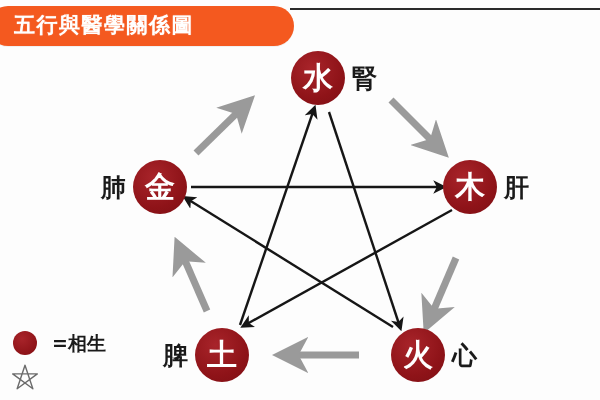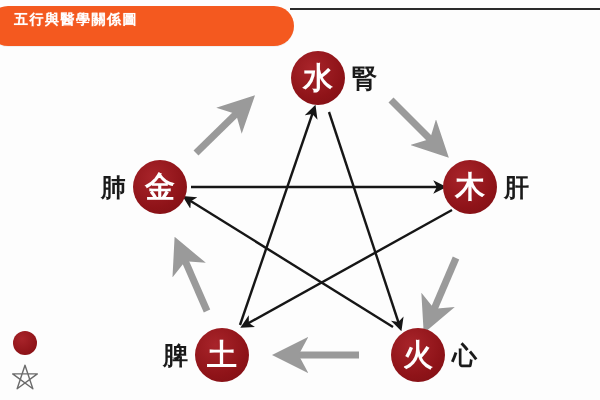--- a/index.html
+++ b/index.html
@@ -39,21 +39,21 @@
     width: 306px;
     height: 40px;
     background: #f4591f;
     border-radius: 20px;
     box-shadow: 0 1px 0 rgba(0,0,0,0.05);
   }
   .title-text {
     position: absolute;
     left: 14px;
     top: 11px;
-    font-size: 14px;
+    font-size: 21px;
     font-weight: bold;
     color: #ffffff;
     letter-spacing: 1.5px;
     white-space: nowrap;
     font-family: "DejaVu Sans", "Liberation Sans", sans-serif;
     text-shadow: 0 0 1px rgba(255,255,255,0.6);
   }
 
   
   #diagram {
@@ -192,20 +192,21 @@
     <span class="node-glyph">金</span>
   </div>
   <div class="organ" style="left:101px; top:175px;">肺</div>
 
   <div class="legend">
 
     <div class="legend-row">
       <div class="legend-swatch">
         <div class="legend-dot"></div>
       </div>
+      <div class="legend-label">=相生</div>
     </div>
 
     <div class="legend-row">
       <div class="legend-swatch">
         <svg width="28" height="28" viewBox="0 0 100 100">
           <polygon points="50,8 22,92 94,39 6,39 78,92" fill="none" stroke="#6b6b6b" stroke-width="5" stroke-linejoin="round"></polygon>
         </svg>
       </div>
     </div>
 

